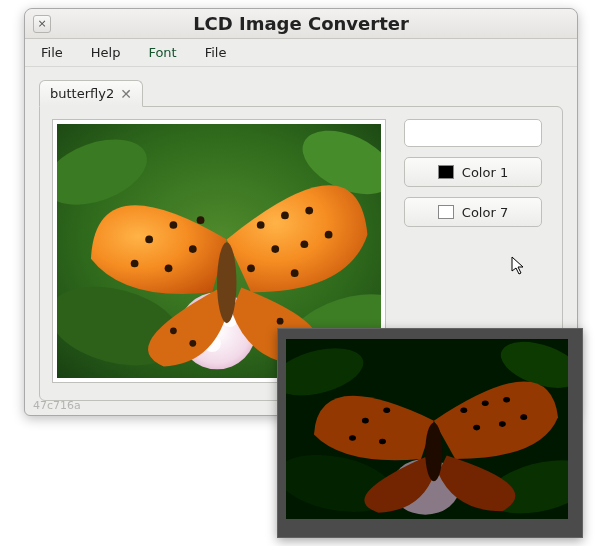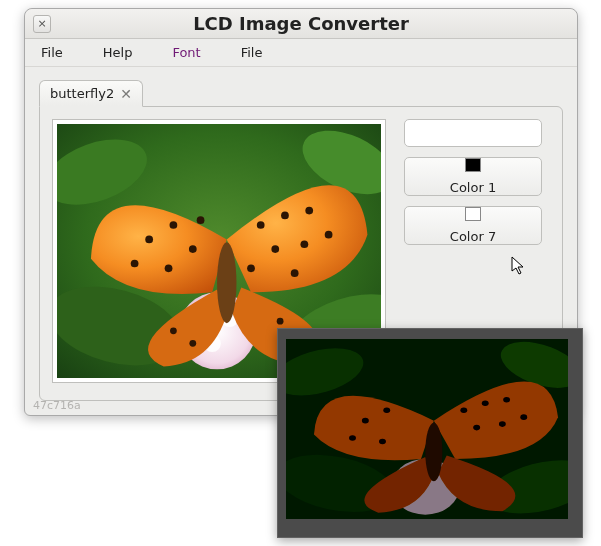--- a/index.html
+++ b/index.html
@@ -56,28 +56,28 @@
     pointer-events: none;
   }
 
   .menubar {
     height: 28px;
     background: #ededeb;
     border-bottom: 1px solid #d8d7d4;
     display: flex;
     align-items: center;
     padding: 0 6px;
-    gap: 20px;
+    gap: 8px;
   }
   .menubar .menu-item {
     padding: 4px 10px;
     border-radius: 3px;
     cursor: pointer;
   }
-  .menubar .menu-item.disabled { color: #701a75; cursor: default; }
+  .menubar .menu-item.disabled { color: #14532d; cursor: default; }
 
   .client {
     padding: 10px 14px 14px 14px;
     display: flex;
     flex-direction: column;
     height: calc(100% - 58px);
   }
 
   .tabrow {
     display: flex;
@@ -149,31 +149,30 @@
     flex: 1;
     border: none;
     outline: none;
     padding: 0 8px;
     font-size: 13px;
     text-align: right;
     background: transparent;
   }
 
   .btn {
-    height: 39px;
+    height: 30px;
     border: 1px solid #bfbfbc;
     border-radius: 5px;
     background: linear-gradient(#fbfbfa,#ececea);
     display: flex;
     align-items: center;
     justify-content: center;
     gap: 8px;
     cursor: pointer;
     padding: 0 10px;
-    flex-direction: column;
   }
   .swatch {
     width: 16px; height: 14px;
     border: 1px solid #888;
   }
   .swatch.black { background: #000; }
   .swatch.white { background: #fff; }
 
   .statusbar {
     position: absolute;

